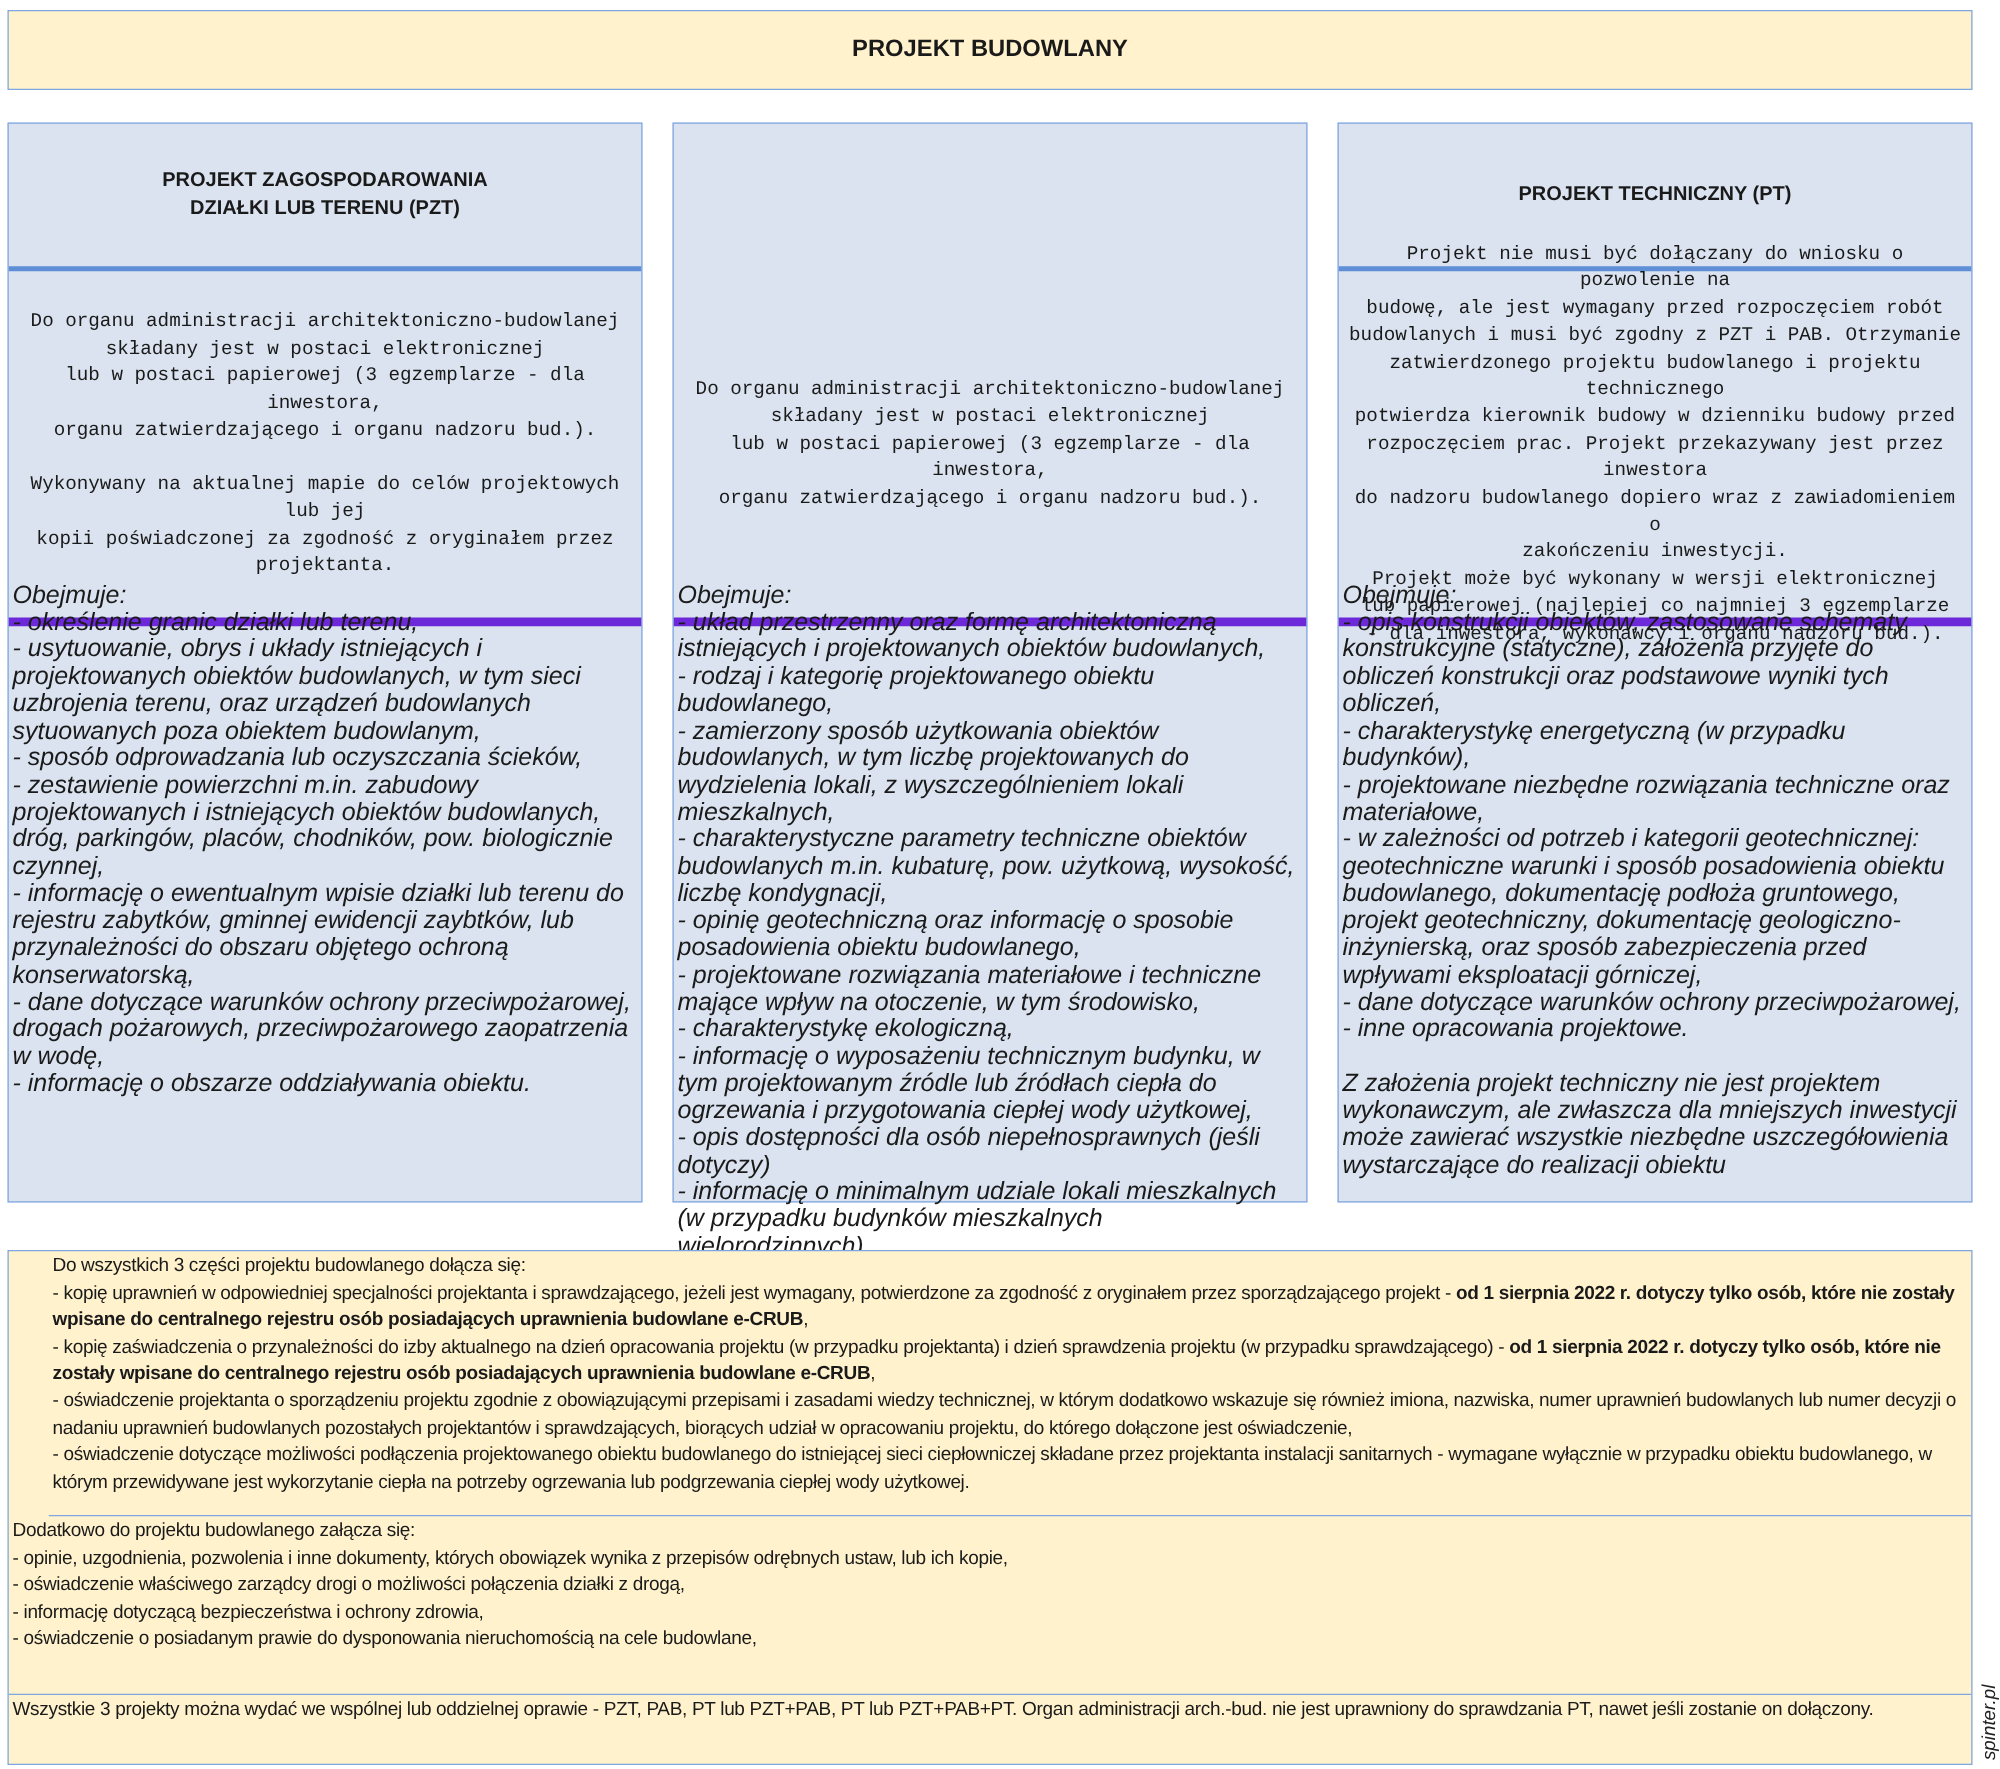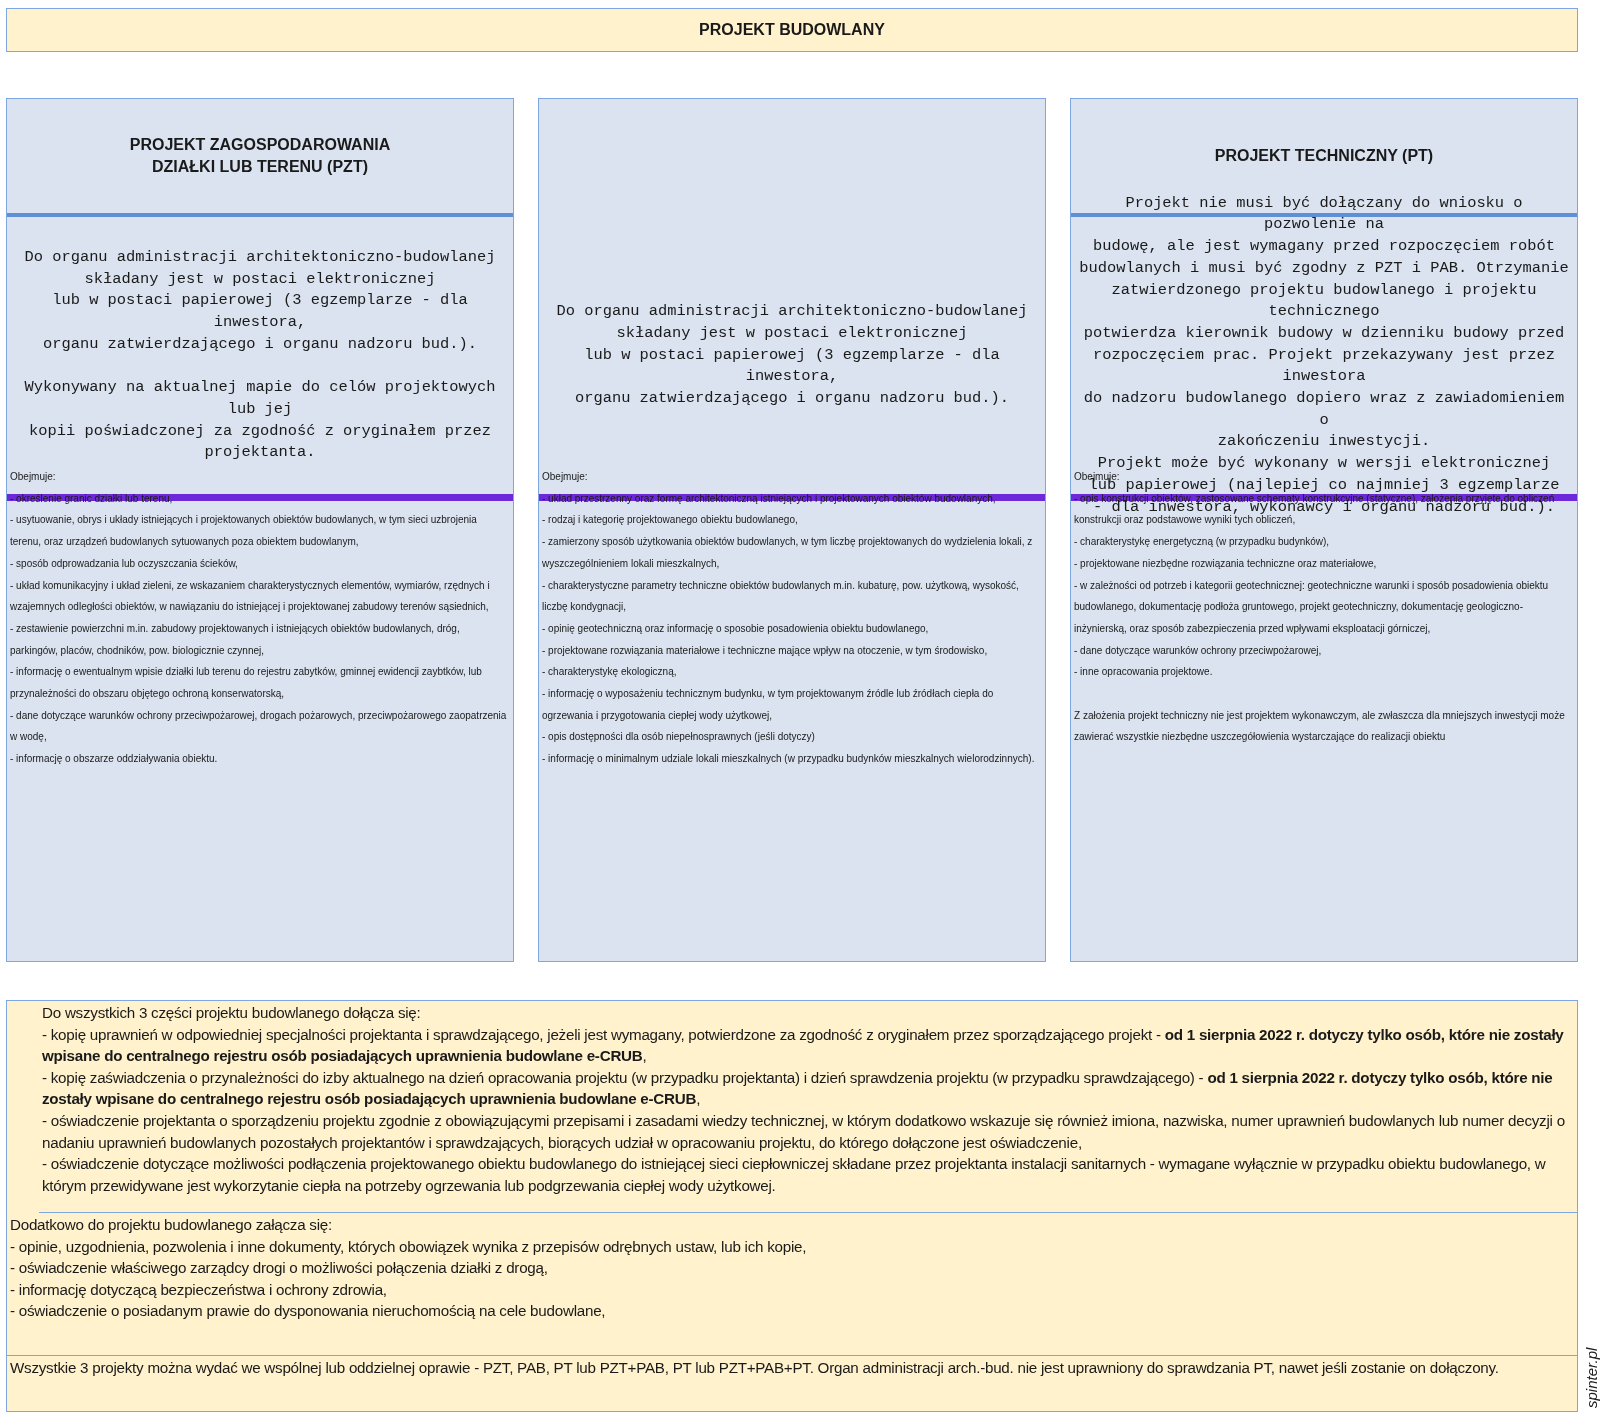--- a/index.html
+++ b/index.html
@@ -1,42 +1,42 @@
 <!DOCTYPE html>
 <html><head>
 <meta charset="utf-8">
 <style>
   html, body { margin: 0; padding: 0; background: #ffffff; }
   body { width: 1600px; height: 1415px; position: relative; font-family: "Liberation Sans", sans-serif; color: #1a1a1a; overflow: hidden; }
   .title-box {
-    position: absolute; left: 6px; top: 8px; width: 1572px; height: 44px;
+    position: absolute; left: 6px; top: 8px; width: 1572px; height: 64px;
     background: #fff2cc; border: 1px solid #7ea6e0; box-sizing: border-box;
     display: flex; align-items: center; justify-content: center;
-    font-weight: bold; font-size: 16px;
+    font-weight: bold; font-size: 19px;
   }
   .col {
     position: absolute; top: 98px; width: 508px; height: 864px;
     background: #dae3ef; border: 1px solid #7ea6e0; box-sizing: border-box;
   }
   .col-head {
     position: absolute; left: 0; top: 0; right: 0; height: 114px;
     display: flex; align-items: center; justify-content: center; text-align: center;
     font-weight: bold; font-size: 16px; line-height: 22px;
     border-bottom: 4px solid #5f8fd6;
   }
   .col-desc {
     position: absolute; left: 0; right: 0; top: 118px; height: 284px;
     display: flex; align-items: center; justify-content: center; text-align: center;
     font-size: 15.4px; line-height: 21.7px; white-space: pre-line;
     border-bottom: 7px solid #6d28d9; padding: 0 4px; box-sizing: border-box; font-family: Liberation Mono, monospace;
   }
   .col-list {
     position: absolute; left: 0; right: 0; top: 365px; bottom: 0;
     padding: 2px 3px; box-sizing: border-box;
-    font-size: 10px; line-height: 21.7px;
+    font-size: 20px; line-height: 21.7px; font-style: italic;
   }
   .col-list div { white-space: normal; }
   .gap { height: 21.7px; }
   .bottom {
     position: absolute; left: 6px; top: 1000px; width: 1572px; height: 412px;
     background: #fff2cc; border: 1px solid #7ea6e0; box-sizing: border-box;
     font-size: 15.2px; line-height: 21.6px;
   }
   .bsec { padding: 1px 3px; box-sizing: border-box; letter-spacing: -0.25px; }
   .bsec.s1 { height: 212px; border-bottom: 1px solid #7ea6e0; margin-left: 32px; }
@@ -63,21 +63,20 @@
 lub w postaci papierowej (3 egzemplarze - dla inwestora,
 organu zatwierdzającego i organu nadzoru bud.).
 
 Wykonywany na aktualnej mapie do celów projektowych lub jej
 kopii poświadczonej za zgodność z oryginałem przez projektanta.</div>
   <div class="col-list">
     <div>Obejmuje:</div>
     <div>- określenie granic działki lub terenu,</div>
     <div>- usytuowanie, obrys i układy istniejących i projektowanych obiektów budowlanych, w tym sieci uzbrojenia terenu, oraz urządzeń budowlanych sytuowanych poza obiektem budowlanym,</div>
     <div>- sposób odprowadzania lub oczyszczania ścieków,</div>
-    <div>- układ komunikacyjny i układ zieleni, ze wskazaniem charakterystycznych elementów, wymiarów, rzędnych i wzajemnych odległości obiektów, w nawiązaniu do istniejącej i projektowanej zabudowy terenów sąsiednich,</div>
     <div>- zestawienie powierzchni m.in. zabudowy projektowanych i istniejących obiektów budowlanych, dróg, parkingów, placów, chodników, pow. biologicznie czynnej,</div>
     <div>- informację o ewentualnym wpisie działki lub terenu do rejestru zabytków, gminnej ewidencji zaybtków, lub przynależności do obszaru objętego ochroną konserwatorską,</div>
     <div>- dane dotyczące warunków ochrony przeciwpożarowej, drogach pożarowych, przeciwpożarowego zaopatrzenia w wodę,</div>
     <div>- informację o obszarze oddziaływania obiektu.</div>
   </div>
 </div>
 
 <div class="col" style="left:538px;">
   <div class="col-desc">Do organu administracji architektoniczno-budowlanej
 składany jest w postaci elektronicznej

